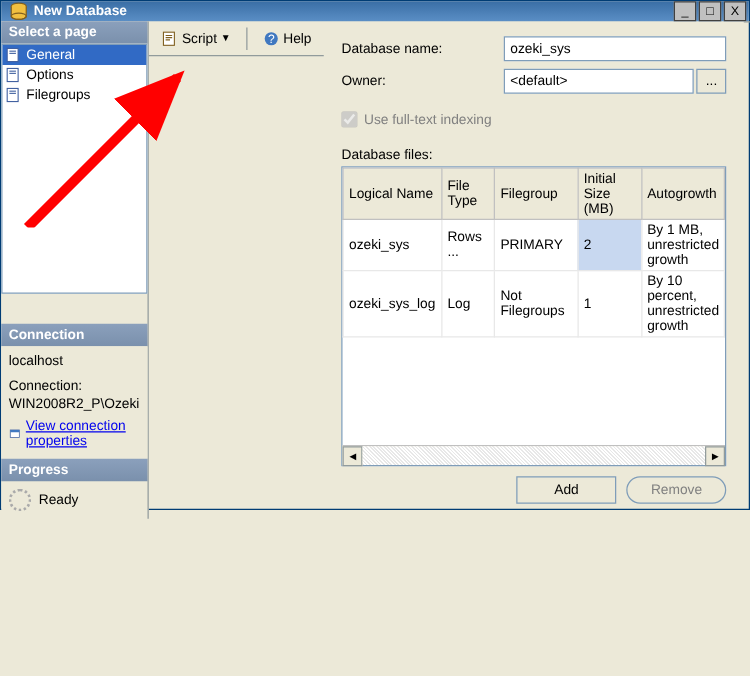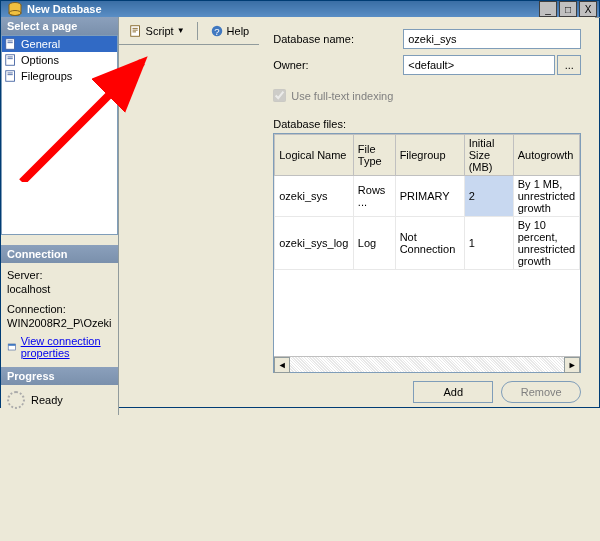--- a/index.html
+++ b/index.html
@@ -103,21 +103,20 @@
               <rect x="2" y="2" width="10" height="12" fill="#fff" stroke="#4060a0"></rect>
               <rect x="4" y="4" width="6" height="1" fill="#4060a0"></rect>
               <rect x="4" y="6" width="6" height="1" fill="#4060a0"></rect>
             </svg>
           <span>Filegroups</span>
         </div>
       </div>
       <div class="conn-section">
         <div class="panel-header">Connection</div>
         <div class="conn-body">
-          <div>Server:</div>
           <div>localhost</div>
           <div style="margin-top:8px">Connection:</div>
           <div>WIN2008R2_P\Ozeki</div>
           <div class="conn-link">
             <svg width="14" height="14" viewBox="0 0 16 16">
                 <rect x="2" y="3" width="12" height="10" fill="#fff" stroke="#4060a0"></rect>
                 <rect x="2" y="3" width="12" height="3" fill="#4078c0"></rect>
               </svg>
             <a>View connection properties</a>
           </div>
@@ -178,21 +177,21 @@
               <tr>
                 <td>ozeki_sys</td>
                 <td>Rows ...</td>
                 <td>PRIMARY</td>
                 <td class="hl">2</td>
                 <td>By 1 MB, unrestricted growth</td>
               </tr>
               <tr>
                 <td>ozeki_sys_log</td>
                 <td>Log</td>
-                <td>Not Connection</td>
+                <td>Not Filegroups</td>
                 <td>1</td>
                 <td>By 10 percent, unrestricted growth</td>
               </tr>
             </tbody>
           </table>
           <div class="scrollbar-h">
             <div class="sb-btn">◄</div>
             <div class="sb-track"></div>
             <div class="sb-btn">►</div>
           </div>

